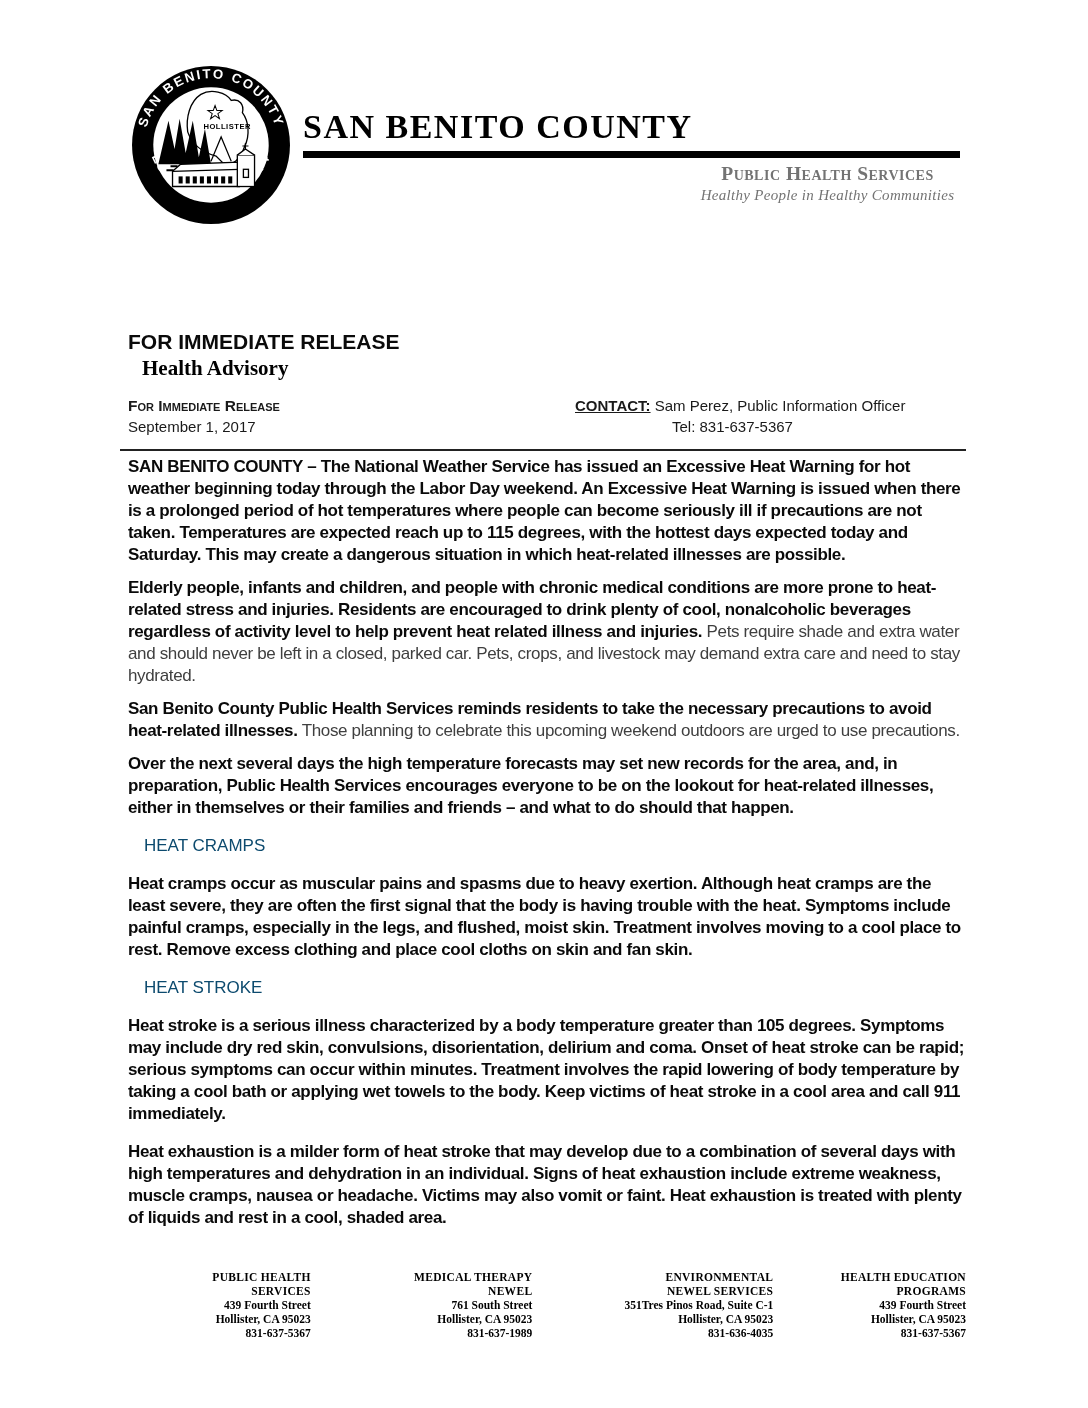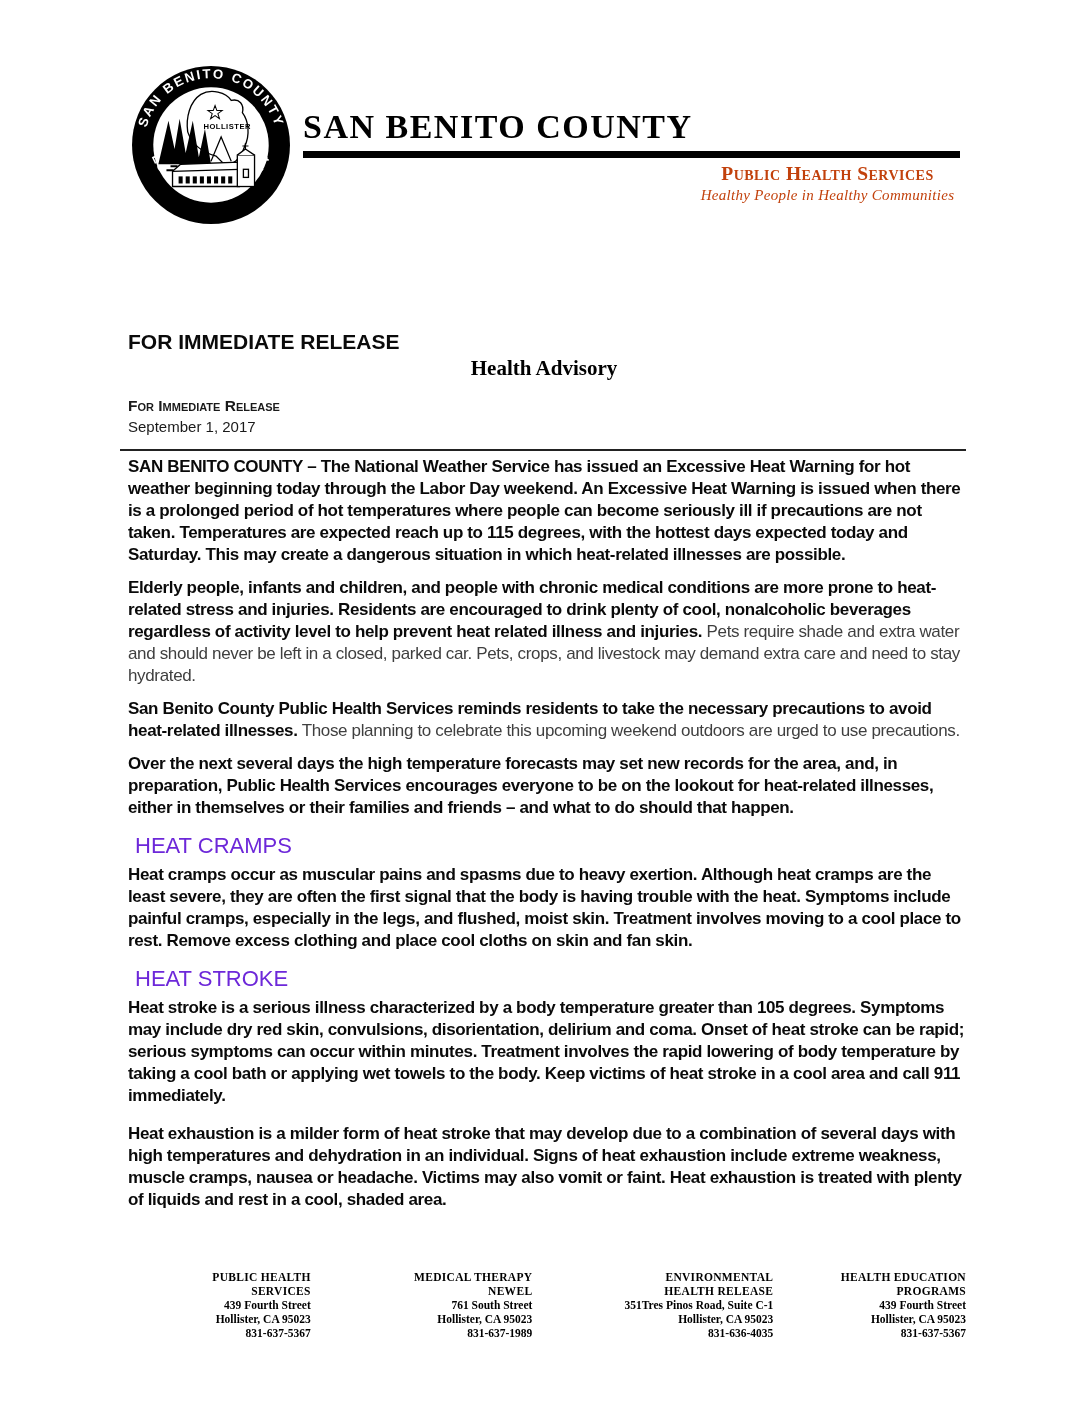--- a/index.html
+++ b/index.html
@@ -9,49 +9,49 @@
   
   .seal{position:absolute;left:130px;top:64px;width:162px;height:162px;}
   .org-name{position:absolute;left:303px;top:108px;font-family:"Liberation Serif",serif;
             font-weight:bold;font-size:34px;letter-spacing:1.5px;color:#000;}
   .header-bar{position:absolute;left:303px;top:151px;width:657px;height:7px;background:#000;}
   .agency-name{position:absolute;left:305px;top:164px;font-family:"Liberation Serif",serif;
             font-size:20px;letter-spacing:.5px;color:#000;font-weight:600;}
   .officials{position:absolute;right:136px;top:80px;text-align:right;
             font-family:"Liberation Serif",serif;font-weight:bold;font-size:12.5px;line-height:14px;color:#000;}
   .officials .gap{height:15px;}
-  .division-block{position:absolute;left:695px;top:163px;width:265px;text-align:center;color:#c2410c;}
+  .division-block{position:absolute;left:695px;top:163px;width:265px;text-align:center;color:#737373;}
   .division{font-family:"Liberation Serif",serif;font-weight:bold;font-size:19.5px;
             font-variant:small-caps;letter-spacing:.5px;}
   .tagline{font-family:"Liberation Serif",serif;font-style:italic;font-size:15px;margin-top:2px;letter-spacing:.3px;}
 
   
   .headline{position:absolute;left:126px;top:250px;width:836px;text-align:center;
             font-weight:bold;font-size:19px;line-height:26px;letter-spacing:-0.2px;color:#0a0a0a;}
   .imm-release{position:absolute;left:128px;top:330px;font-weight:bold;font-size:21px;
             letter-spacing:0;color:#0a0a0a;}
-  .advisory{position:absolute;left:126px;top:356px;width:836px;text-align:center;
+  .advisory{position:absolute;left:142px;top:356px;width:836px;
             font-family:"Liberation Serif",serif;font-weight:bold;font-size:21px;color:#000;}
 
   
   .release-left{position:absolute;left:128px;top:395px;font-size:15px;line-height:21px;color:#1a1a1a;}
   .release-label{font-weight:bold;font-variant:small-caps;font-size:15.5px;}
   .contact-right{position:absolute;left:575px;top:395px;width:380px;font-size:15px;line-height:21px;color:#1a1a1a;}
   .contact-label{font-weight:bold;text-decoration:underline;}
   .contact-tel{margin-left:97px;}
   .rule{position:absolute;left:120px;top:449px;width:846px;border-top:2px solid #222;}
 
   
   .body{position:absolute;left:128px;top:456px;width:838px;font-size:17px;line-height:22px;
         letter-spacing:-0.35px;}
   .body p{margin:0 0 11px 0;}
   .b{font-weight:bold;color:#0a0a0a;}
   .l{font-weight:normal;color:#3f3f3f;}
   .section{margin-top:16px;}
-  .section h2{margin:7px;font-size:22px;font-weight:normal;letter-spacing:0;color:#6d28d9;line-height:22px;}
+  .section h2{margin:16px;font-size:17px;font-weight:normal;letter-spacing:0;color:#0c4a6e;line-height:22px;}
   .section p{margin:0;}
 
   
   .footer{position:absolute;left:118px;top:1270px;width:848px;display:grid;
           grid-template-columns:1fr 1.15fr 1.25fr 1fr;
           font-family:"Liberation Serif",serif;font-weight:bold;font-size:11.5px;
           line-height:14px;text-align:right;color:#000;}
   .office .oname{font-variant:small-caps;letter-spacing:.3px;}
 </style>
 </head>
@@ -115,20 +115,27 @@
   </div>
 
 
   <div class="imm-release">FOR IMMEDIATE RELEASE</div>
   <div class="advisory">Health Advisory</div>
 
   <div class="release-left">
     <div class="release-label">For Immediate Release</div>
     <div>September 1, 2017</div>
   </div>
+  <div class="contact-right">
+    <div>
+      <span class="contact-label">CONTACT:</span>
+      <span>Sam Perez, Public Information Officer</span>
+    </div>
+    <div class="contact-tel">Tel: 831-637-5367</div>
+  </div>
 
   <div class="rule"></div>
 
   <main class="body">
     <p><span class="b">SAN BENITO COUNTY – The National Weather Service has issued an Excessive Heat Warning for hot weather beginning today through the Labor Day weekend.  An Excessive Heat Warning is issued when there is a prolonged period of hot temperatures where people can become seriously ill if precautions are not taken.  Temperatures are expected reach up to 115 degrees, with the hottest days expected today and Saturday.  This may create a dangerous situation in which heat-related illnesses are possible.</span></p>
 
     <p><span class="b">Elderly people, infants and children, and people with chronic medical conditions are more prone to heat-related stress and injuries.  Residents are encouraged to drink plenty of cool, nonalcoholic beverages regardless of activity level to help prevent heat related illness and injuries.</span>
       <span class="l">Pets require shade and extra water and should never be left in a closed, parked car. Pets, crops, and livestock may demand extra care and need to stay hydrated.</span></p>
 
     <p><span class="b">San Benito County Public Health Services reminds residents to take the necessary precautions to avoid heat-related illnesses.</span>
@@ -161,21 +168,21 @@
     </div>
     <div class="office">
       <div class="oname">MEDICAL THERAPY</div>
       <div class="oname">NEWEL</div>
       <div>761 South Street</div>
       <div>Hollister, CA  95023</div>
       <div>831-637-1989</div>
     </div>
     <div class="office">
       <div class="oname">ENVIRONMENTAL</div>
-      <div class="oname">HEALTH RELEASE</div>
+      <div class="oname">NEWEL SERVICES</div>
       <div>351Tres Pinos Road, Suite C-1</div>
       <div>Hollister, CA  95023</div>
       <div>831-636-4035</div>
     </div>
     <div class="office">
       <div class="oname">HEALTH EDUCATION</div>
       <div class="oname">PROGRAMS</div>
       <div>439 Fourth Street</div>
       <div>Hollister, CA  95023</div>
       <div>831-637-5367</div>

